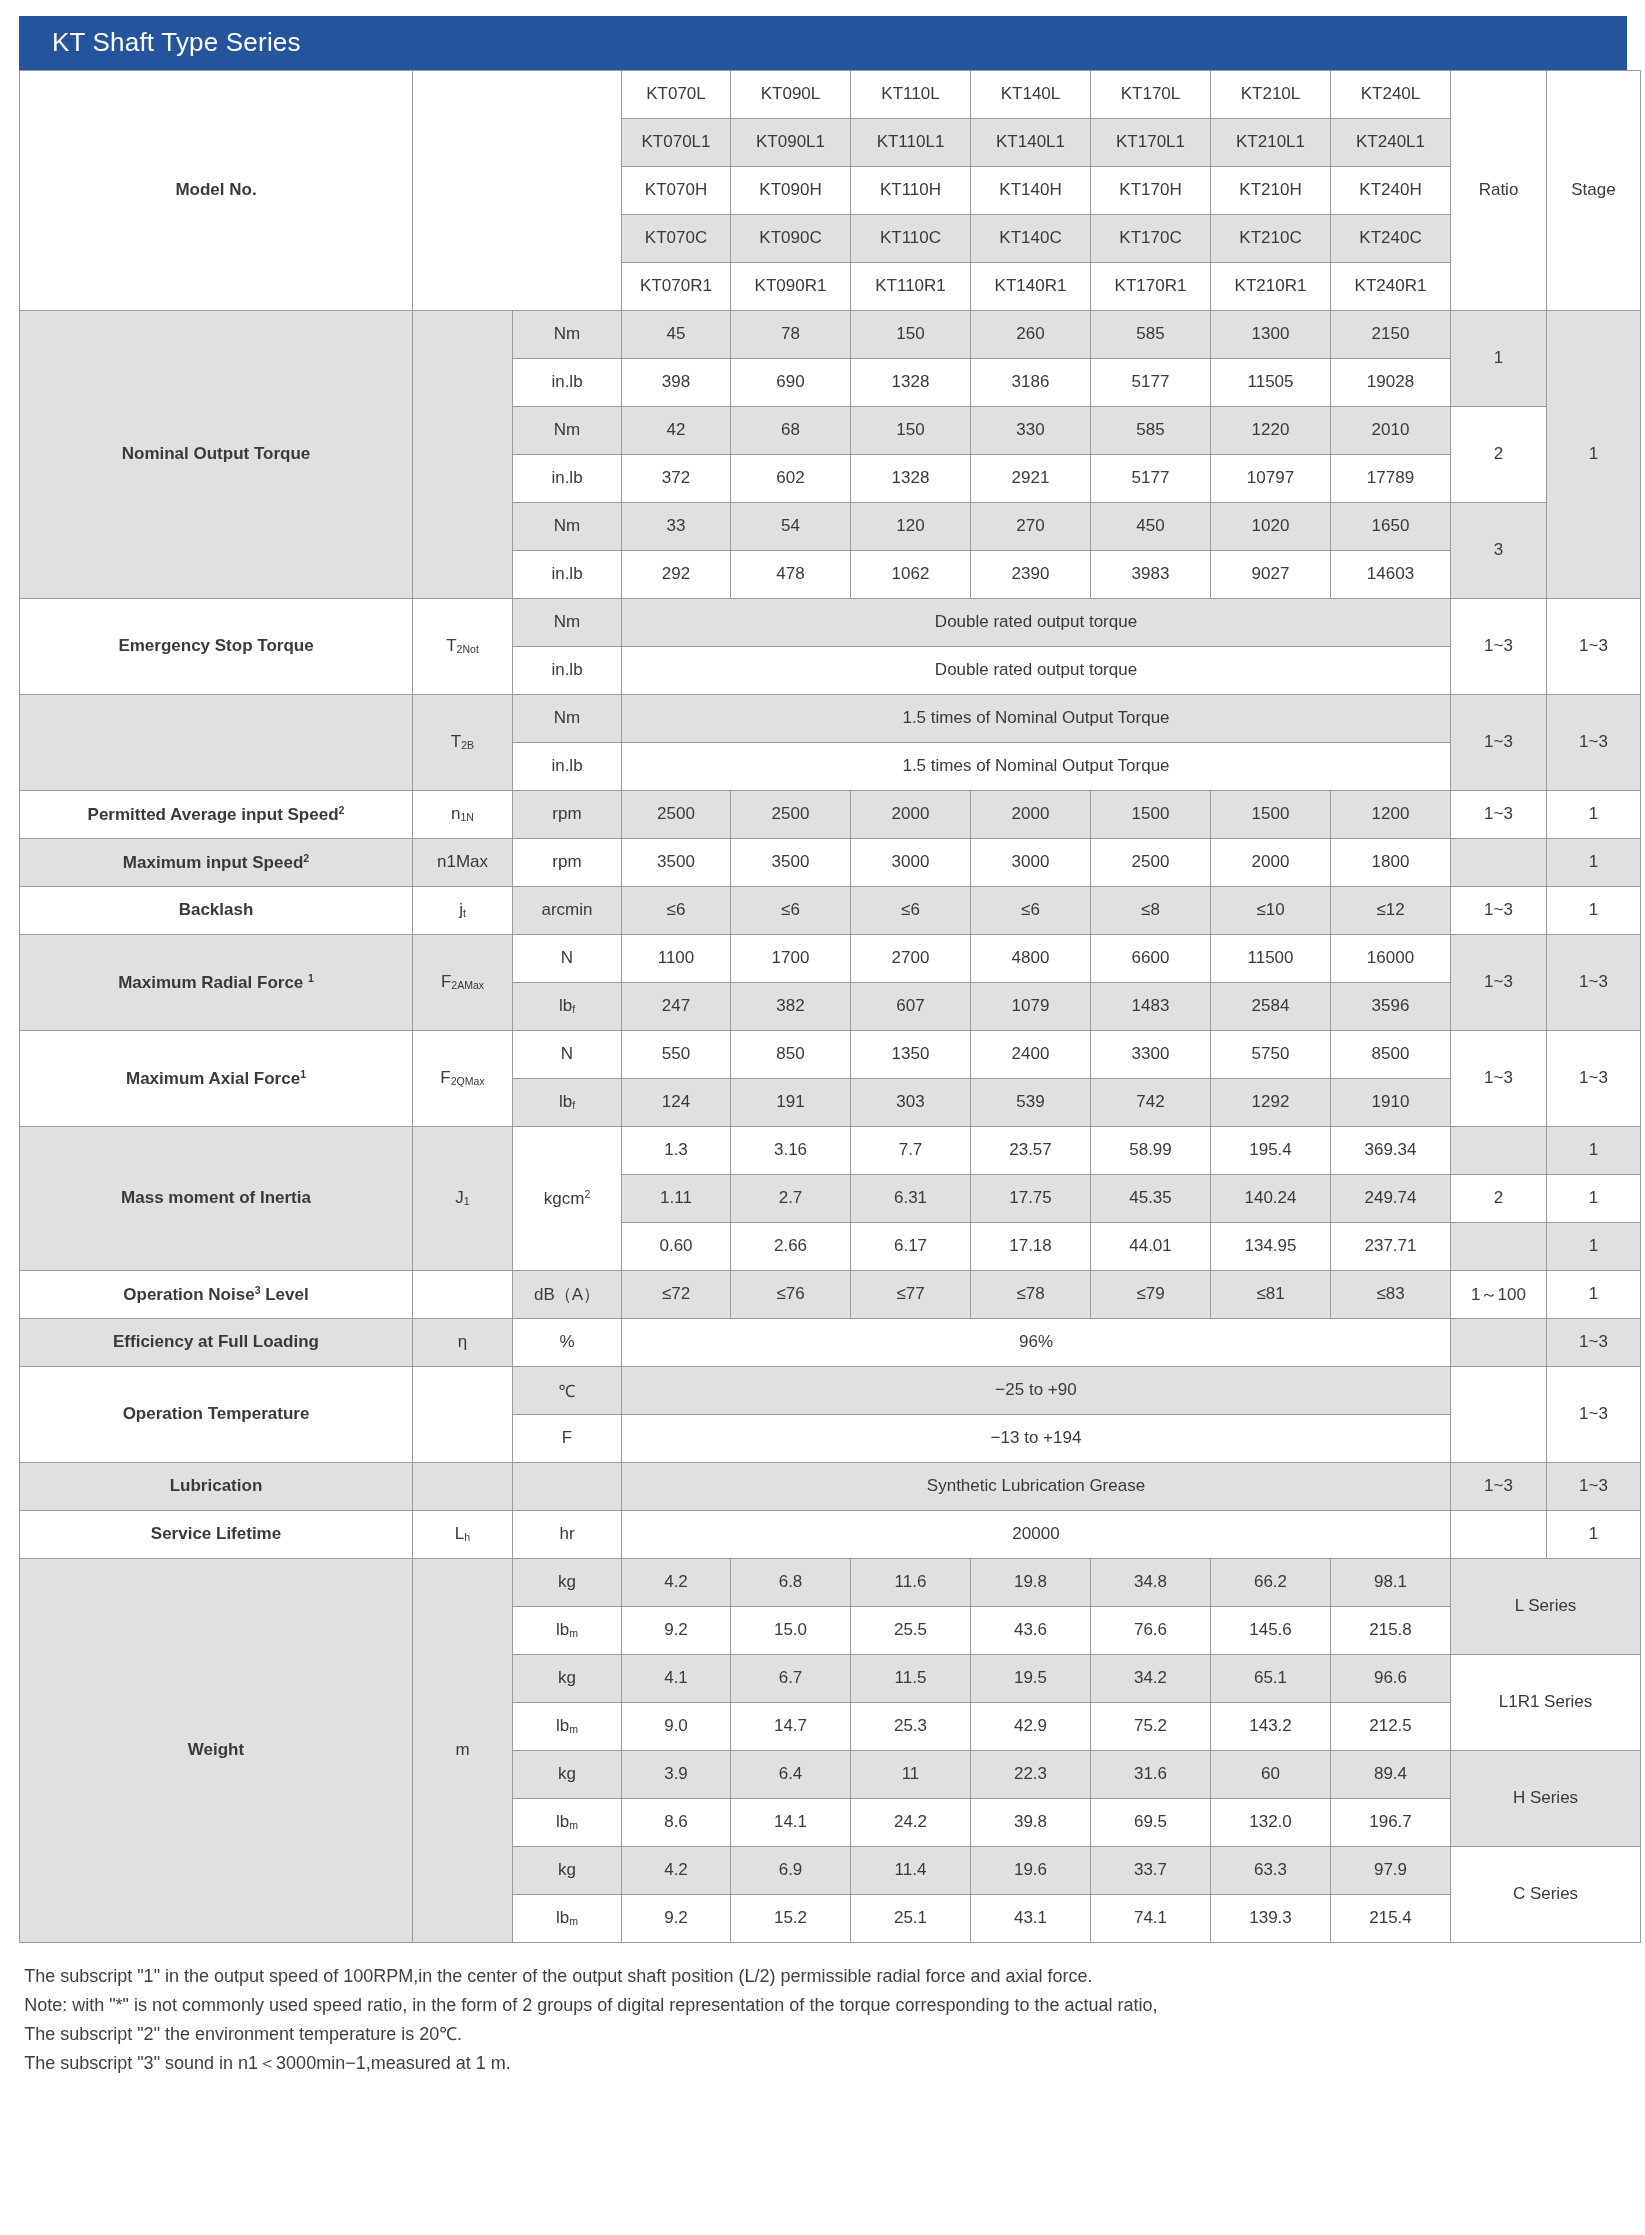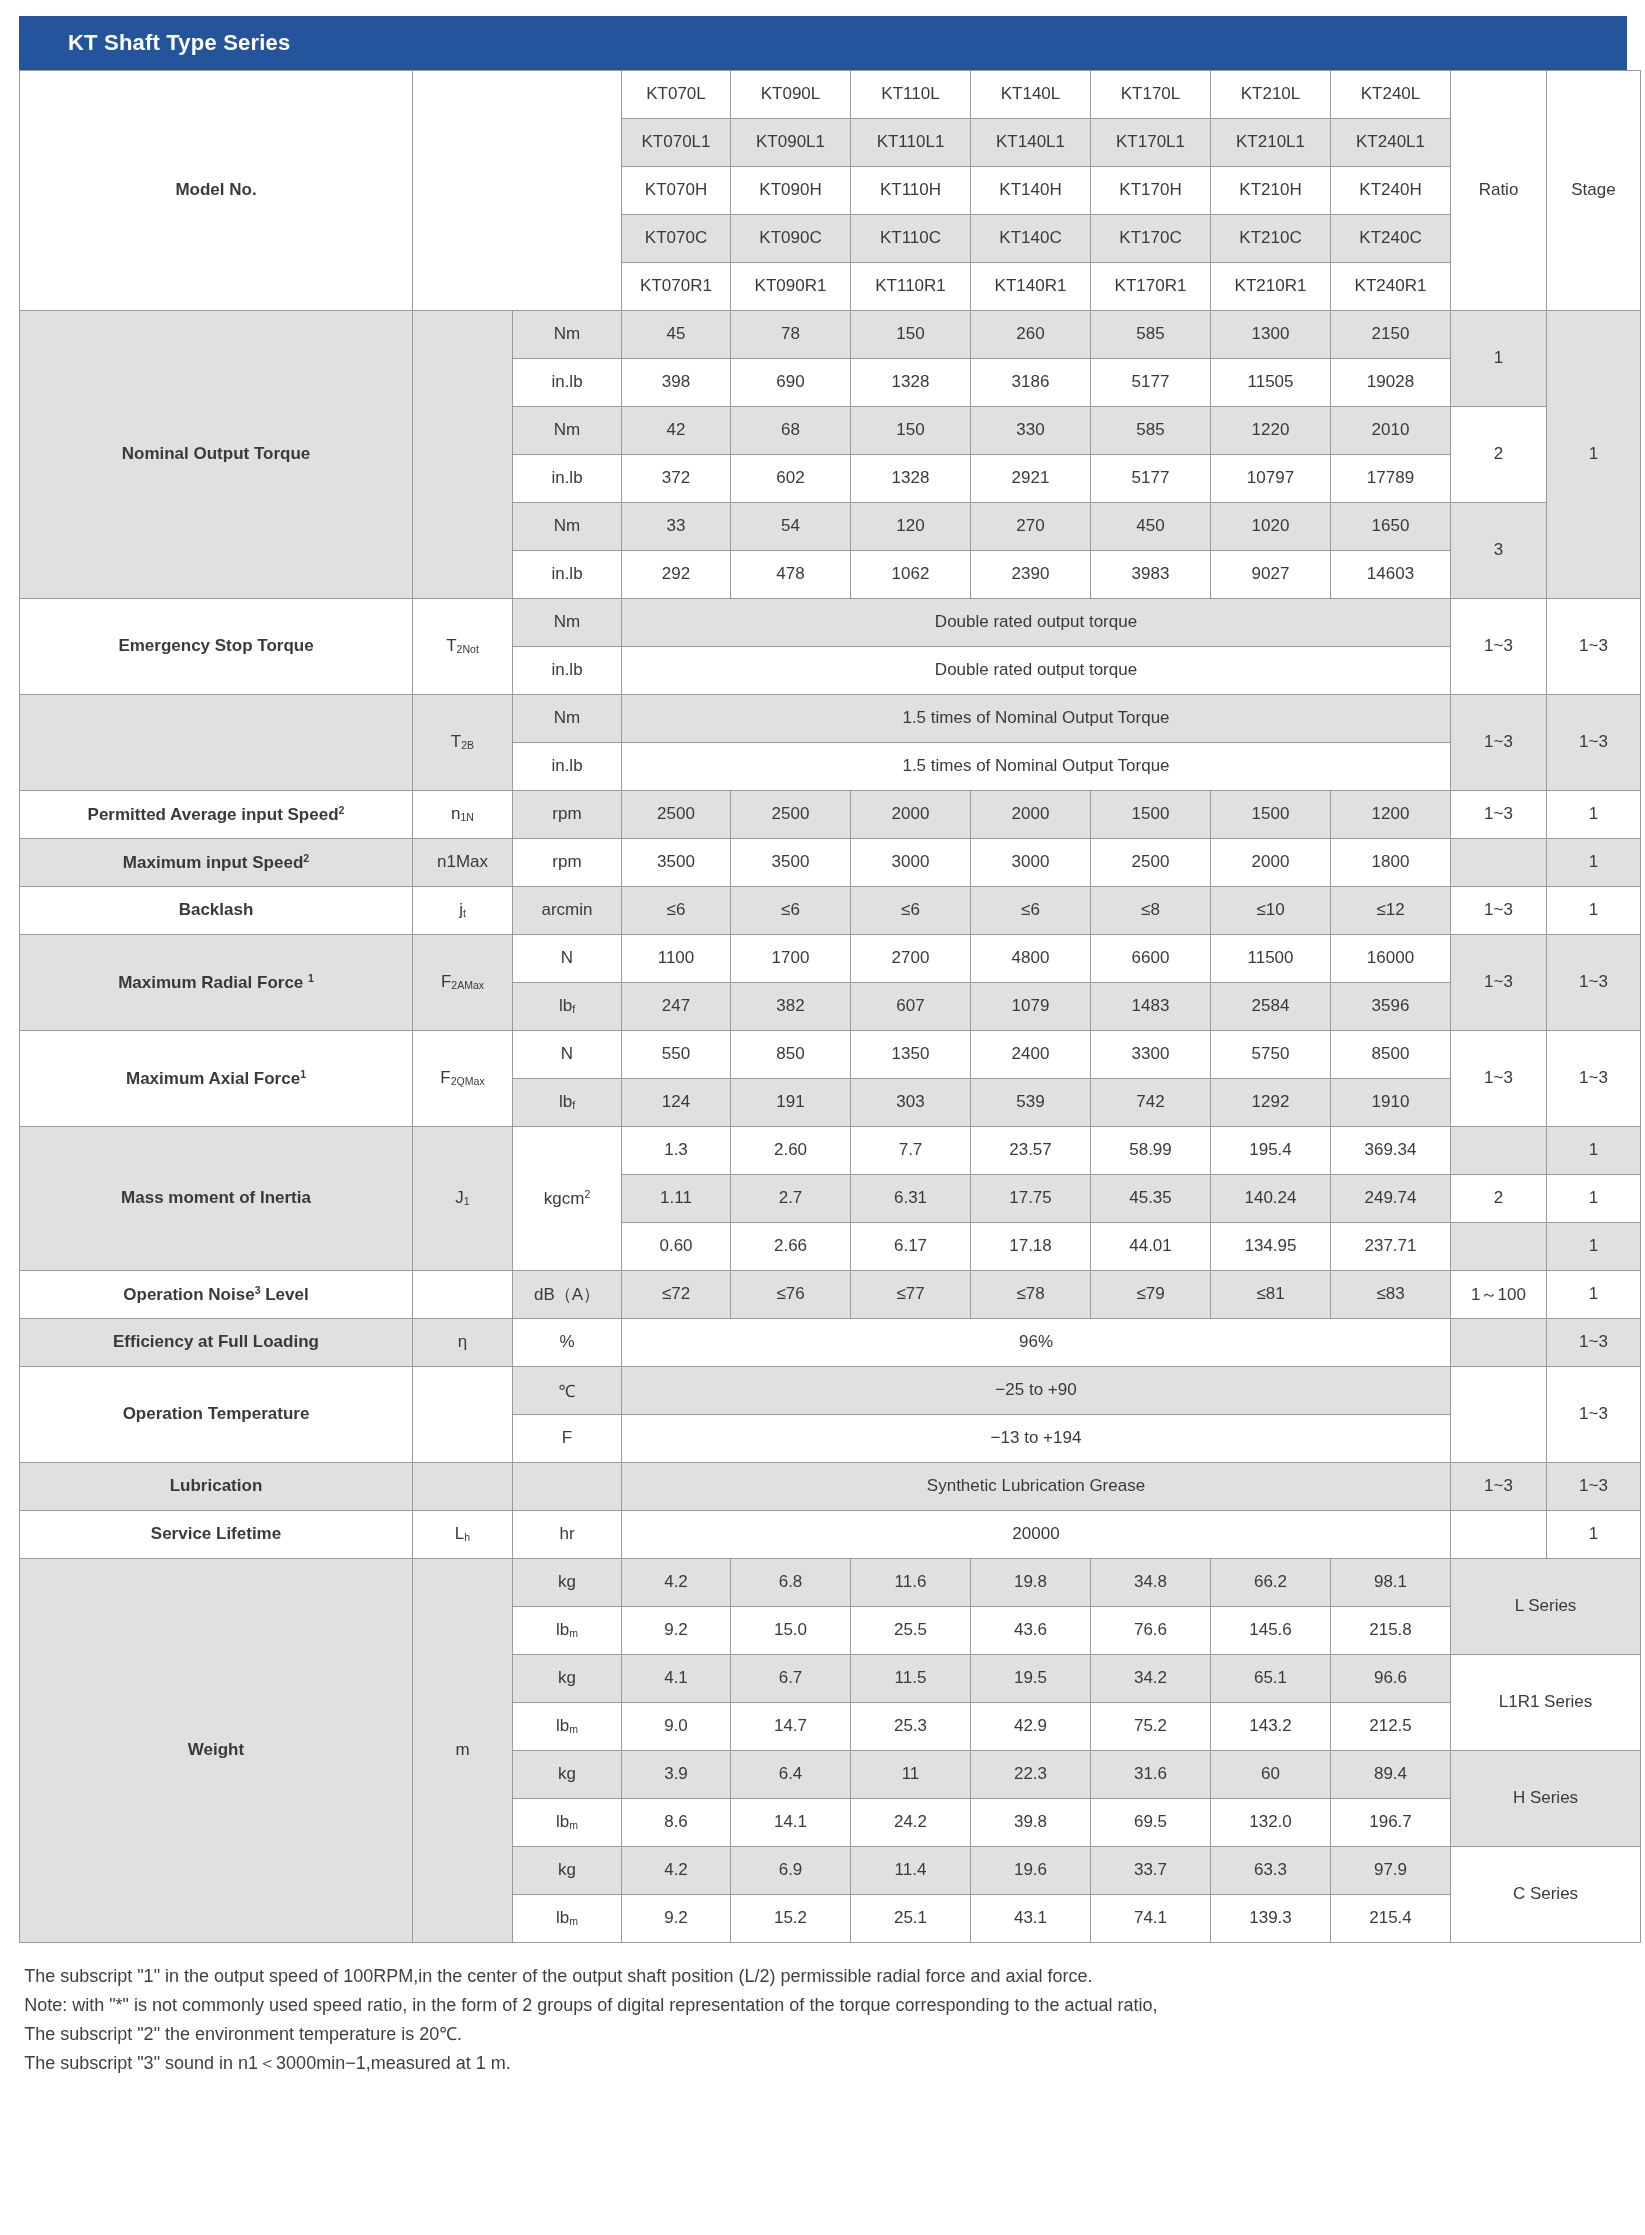--- a/index.html
+++ b/index.html
@@ -22,24 +22,23 @@
   .title-bar {
     background: #24549c;
     color: #ffffff;
     height: 54px;
     display: flex;
     align-items: center;
     padding-left: 33px;
     box-sizing: border-box;
   }
   .title-bar .title-text {
-    font-size: 22px;
-    font-weight: bold;
+    font-size: 26px;
+    font-weight: normal;
     letter-spacing: 0.2px;
-    margin-left: 16px;
   }
   
   table.spec {
     border-collapse: collapse;
     width: 1607px;
     table-layout: fixed;
     font-size: 16.6px;
   }
   table.spec td {
     border: 0.9px solid #9a9a9a;
@@ -364,21 +363,21 @@
         <td class="shade">742</td>
         <td class="shade">1292</td>
         <td class="shade">1910</td>
       </tr>
 
       <tr>
         <td class="shade rowlabel" rowspan="3">Mass moment of Inertia</td>
         <td class="shade sym" rowspan="3">J<sub>1</sub></td>
         <td class="white unit" rowspan="3">kgcm<sup>2</sup></td>
         <td class="white">1.3</td>
-        <td class="white">2.60</td>
+        <td class="white">3.16</td>
         <td class="white">7.7</td>
         <td class="white">23.57</td>
         <td class="white">58.99</td>
         <td class="white">195.4</td>
         <td class="white">369.34</td>
         <td class="shade"></td>
         <td class="shade">1</td>
       </tr>
       <tr>
         <td class="shade">1.11</td>

